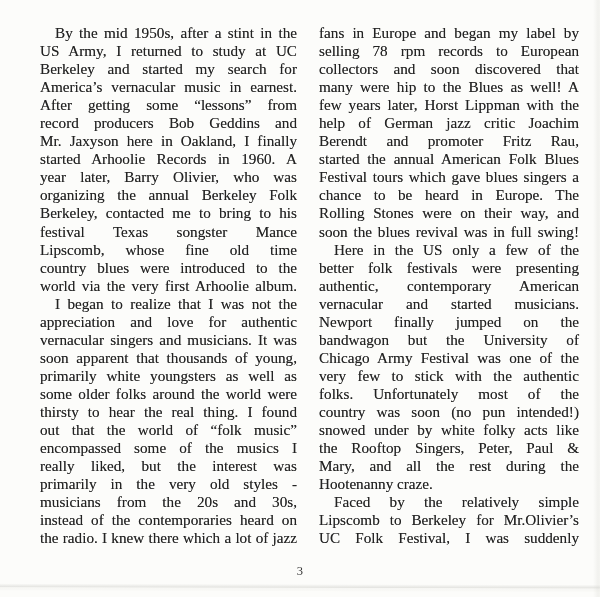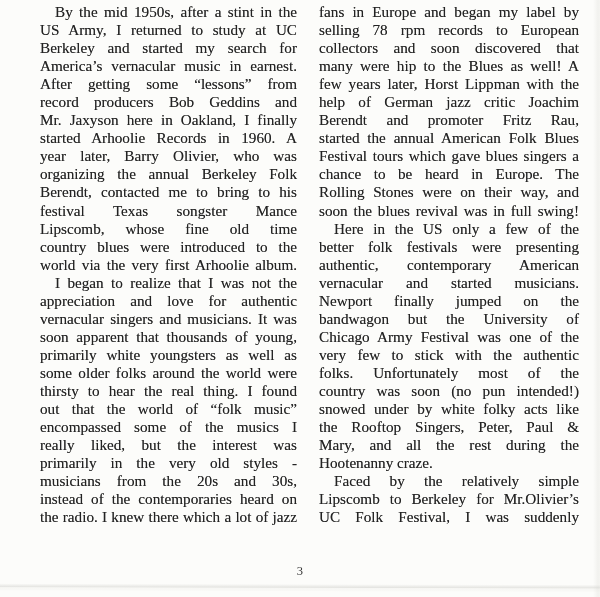--- a/index.html
+++ b/index.html
@@ -18,21 +18,21 @@
   .page {
     position: relative;
     width: 600px;
     height: 597px;
     background: var(--paper);
     font-family: "Liberation Serif", "DejaVu Serif", serif;
     color: var(--ink);
   }
   .column {
     position: absolute;
-    top: 3px;
+    top: 24px;
     font-size: 15.2px;
     line-height: 18.05px;
     text-shadow: 0 0 0.3px rgba(40,40,40,0.55);
     font-family: Liberation Serif, serif;
   }
   .column-left  { left: 40px;  width: 257px; }
   .column-right { left: 319px; width: 260px; }
   .line {
     text-align: justify;
     text-align-last: justify;
@@ -93,21 +93,21 @@
       <div class="line indent">By the mid 1950s, after a stint in the</div>
       <div class="line">US Army, I returned to study at UC</div>
       <div class="line">Berkeley and started my search for</div>
       <div class="line">America’s vernacular music in earnest.</div>
       <div class="line">After getting some “lessons” from</div>
       <div class="line">record producers Bob Geddins and</div>
       <div class="line">Mr. Jaxyson here in Oakland, I finally</div>
       <div class="line">started Arhoolie Records in 1960. A</div>
       <div class="line">year later, Barry Olivier, who was</div>
       <div class="line">organizing the annual Berkeley Folk</div>
-      <div class="line">Berendt, contacted me to bring to his</div>
+      <div class="line">Berkeley, contacted me to bring to his</div>
       <div class="line">festival Texas songster Mance</div>
       <div class="line">Lipscomb, whose fine old time</div>
       <div class="line">country blues were introduced to the</div>
       <div class="line">world via the very first Arhoolie album.</div>
       <div class="line indent">I began to realize that I was not the</div>
       <div class="line">appreciation and love for authentic</div>
       <div class="line">vernacular singers and musicians. It was</div>
       <div class="line">soon apparent that thousands of young,</div>
       <div class="line">primarily white youngsters as well as</div>
       <div class="line">some older folks around the world were</div>

